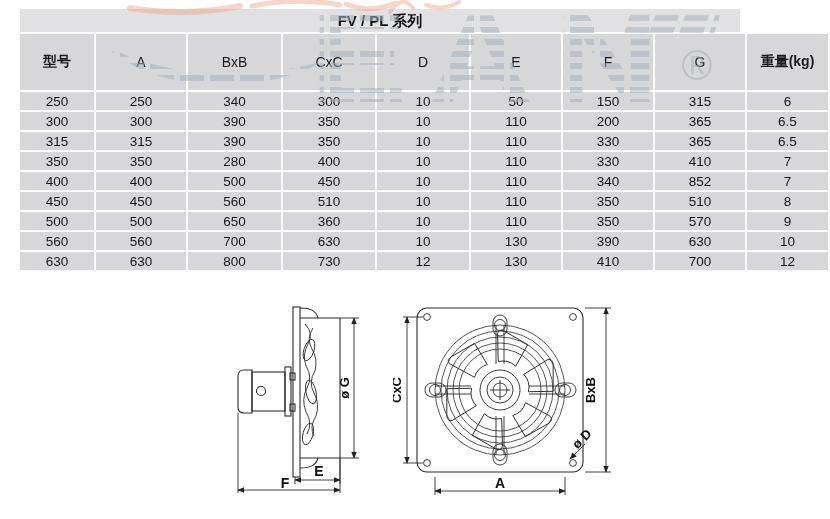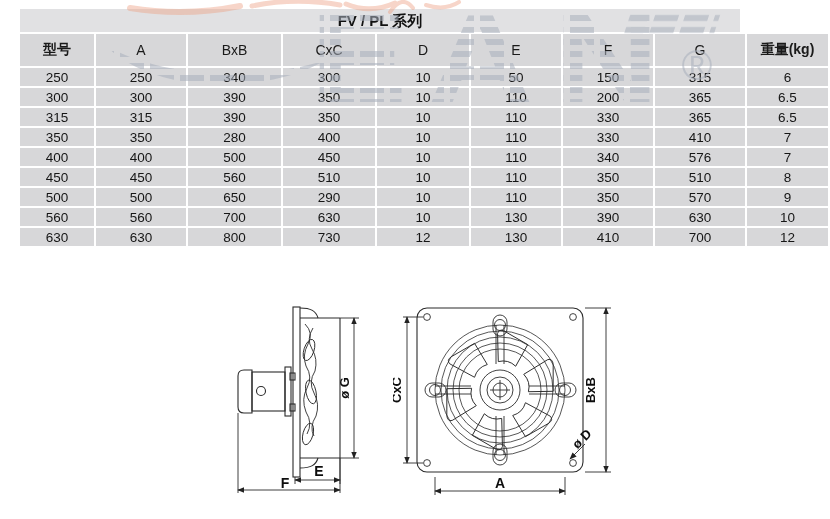--- a/index.html
+++ b/index.html
@@ -6,21 +6,21 @@
   .stage{position:relative;width:830px;height:519px;background:#fff;overflow:hidden;
          font-family:"Liberation Sans","DejaVu Sans",sans-serif;color:#1a1a1a;}
   
   .wm{position:absolute;left:90px;top:0;z-index:3;pointer-events:none;opacity:.55;}
   
   .titlebar{position:absolute;left:20px;top:9px;width:720px;height:23px;background:#e1e1e3;
             z-index:1;text-align:center;line-height:23px;font-size:15px;font-weight:bold;color:#111;}
   
   table.spec{position:absolute;left:18px;top:32px;z-index:1;border-collapse:separate;border-spacing:2px;
              table-layout:fixed;width:812px;}
-  table.spec th{height:32px;background:#d7d7d9;font-size:14px;font-weight:normal;text-align:center;padding:0;}
+  table.spec th{height:32px;background:#d7d7d9;font-size:14px;font-weight:normal;text-align:center;padding:12px;}
   table.spec th.cjk{font-weight:bold;}
   table.spec td{height:18px;background:#d7d7d9;font-size:13.5px;text-align:center;padding:0;color:#161616;}
   
   .dwg{position:absolute;z-index:2;}
   .dwg.left{left:183px;top:292px;}
   .dwg.right{left:393px;top:294px;}
   .dwg text{font-family:"Liberation Sans","DejaVu Sans",sans-serif;font-weight:bold;fill:#0d0d0d;}
 </style>
 </head>
 <body>
@@ -123,39 +123,39 @@
           <td>7</td>
         </tr>
         <tr>
           <td>400</td>
           <td>400</td>
           <td>500</td>
           <td>450</td>
           <td>10</td>
           <td>110</td>
           <td>340</td>
-          <td>576</td>
+          <td>852</td>
           <td>7</td>
         </tr>
         <tr>
           <td>450</td>
           <td>450</td>
           <td>560</td>
           <td>510</td>
           <td>10</td>
           <td>110</td>
           <td>350</td>
           <td>510</td>
           <td>8</td>
         </tr>
         <tr>
           <td>500</td>
           <td>500</td>
           <td>650</td>
-          <td>290</td>
+          <td>360</td>
           <td>10</td>
           <td>110</td>
           <td>350</td>
           <td>570</td>
           <td>9</td>
         </tr>
         <tr>
           <td>560</td>
           <td>560</td>
           <td>700</td>

